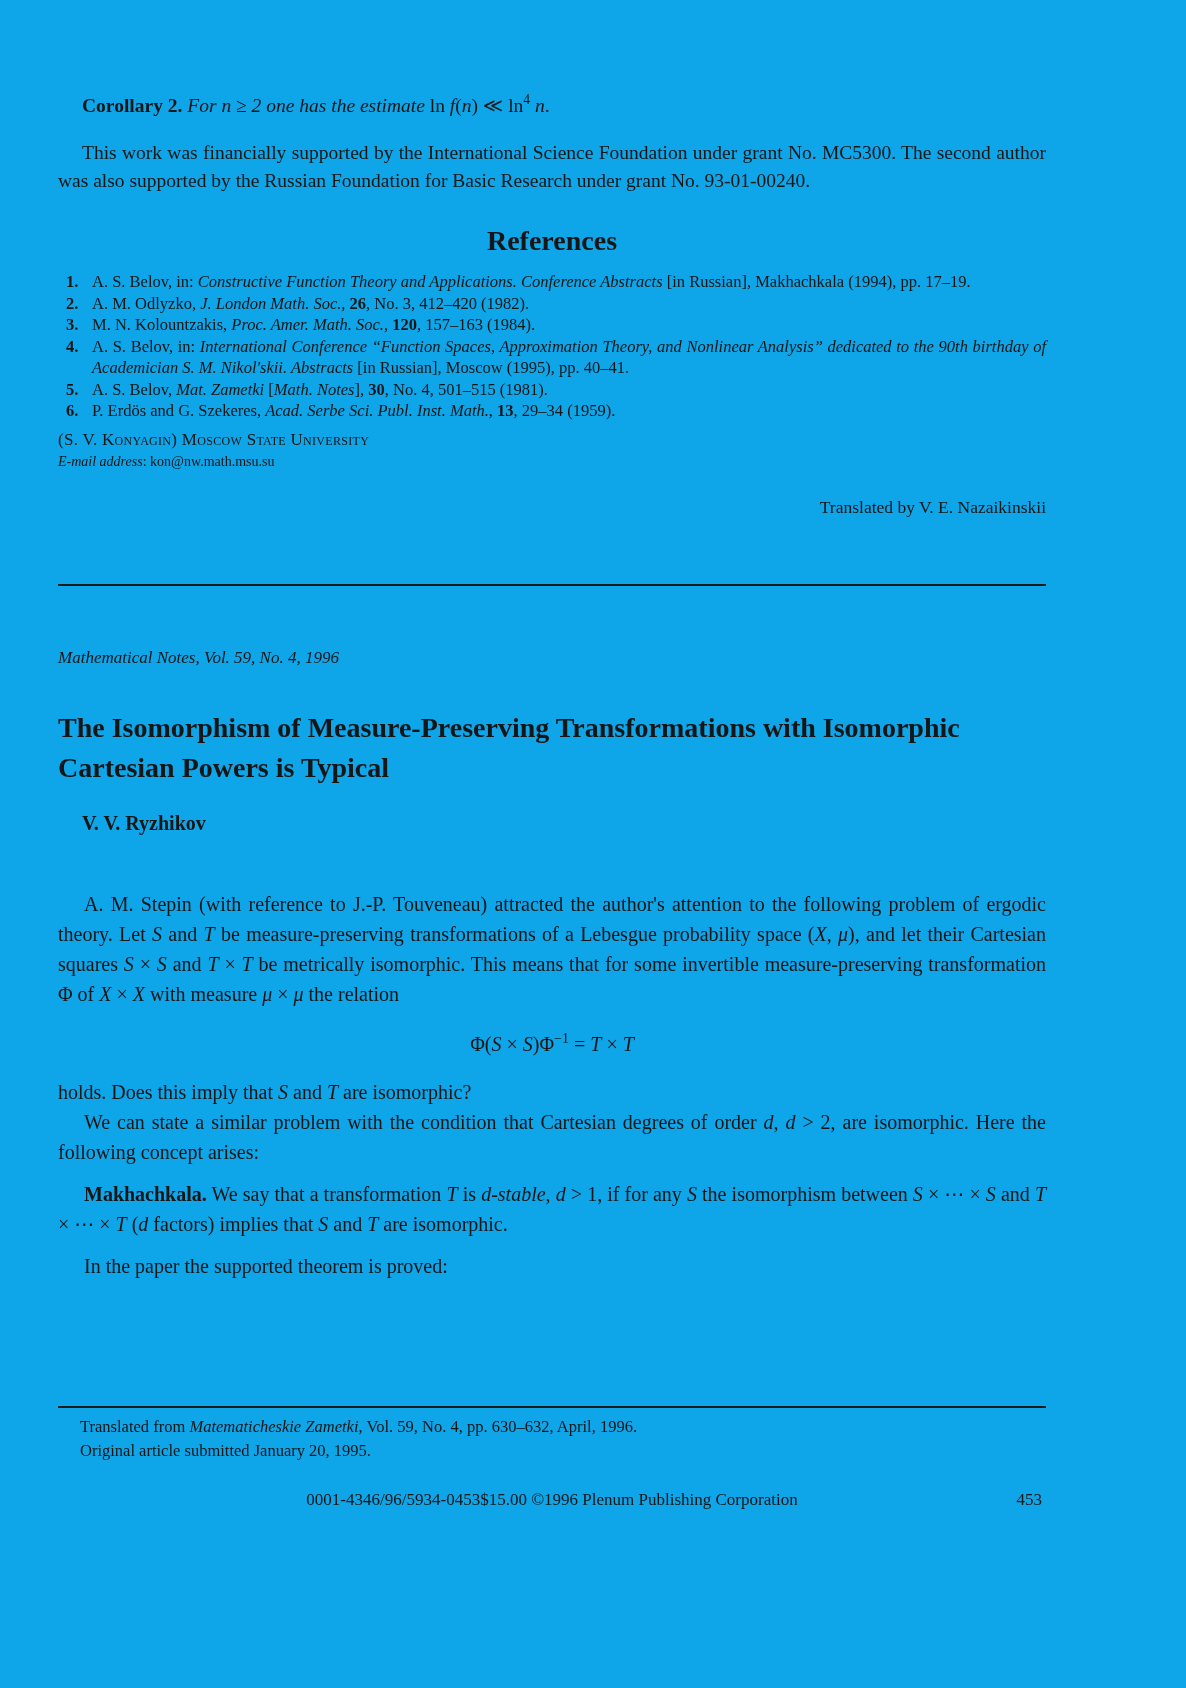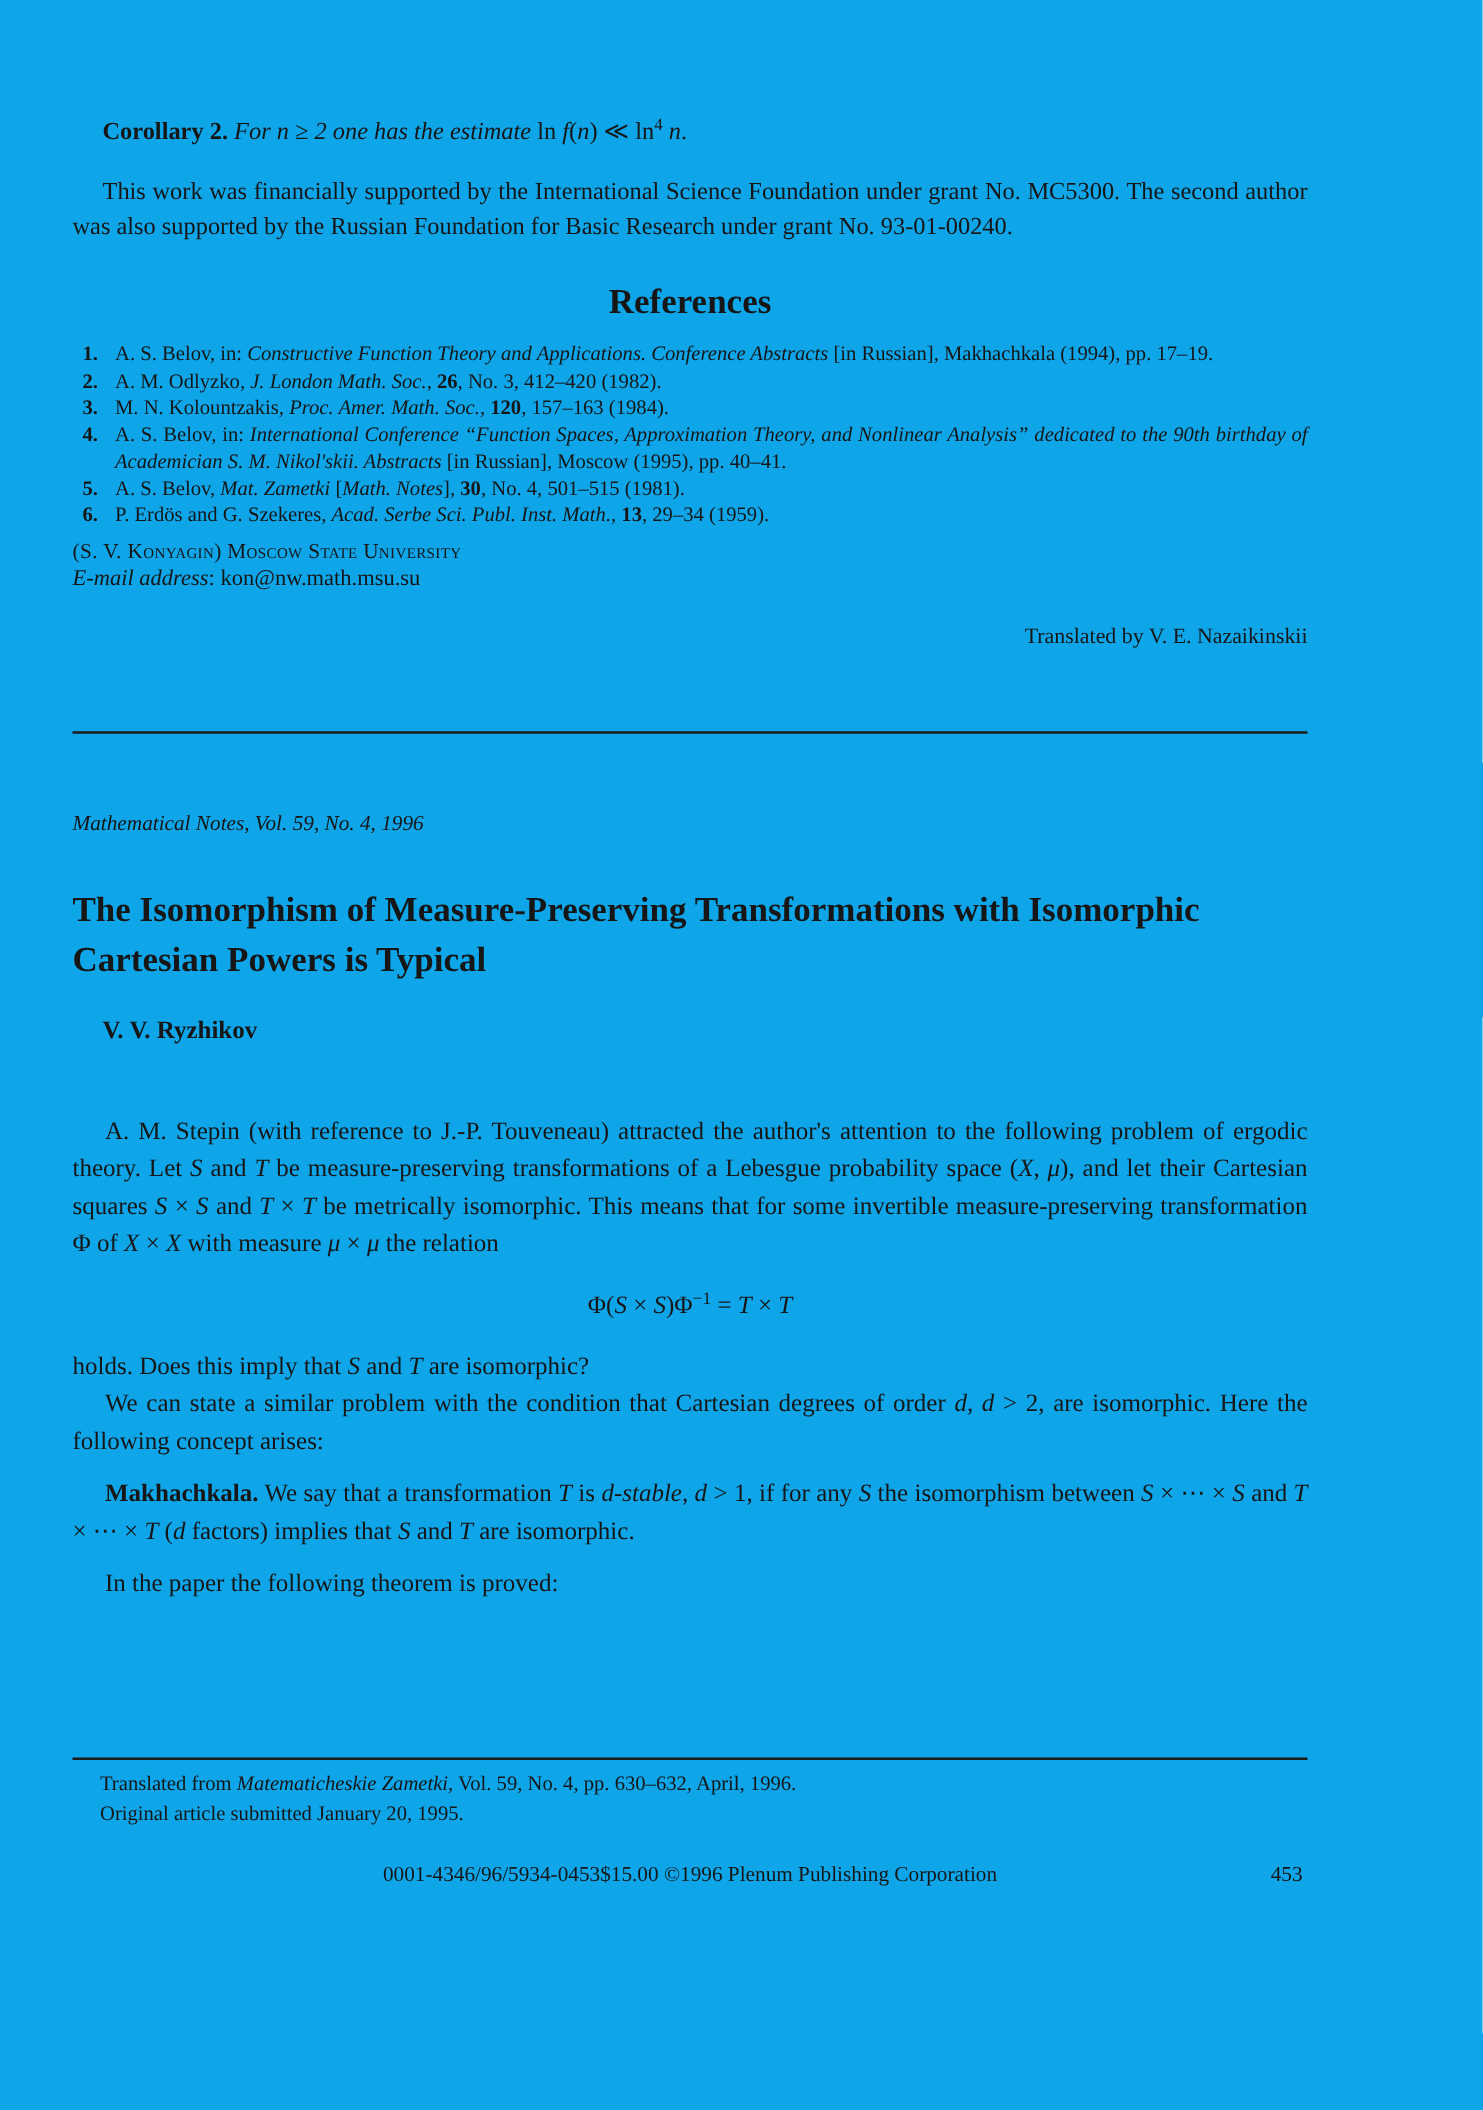--- a/index.html
+++ b/index.html
@@ -16,21 +16,21 @@
 
   .refs-heading { margin-top: 30px; font-size: 28px; font-weight: bold; text-align: center; }
   .refs { margin-top: 14px; font-size: 16.5px; line-height: 21.5px; }
   .ref { display: flex; padding-left: 8px; text-align: justify; }
   .ref-num { flex: 0 0 26px; font-weight: bold; }
   .ref-text { flex: 1; }
 
   .affil { font-size: 17px; font-variant: small-caps; letter-spacing: 0.3px; }
   .affil-1 { margin-top: 28px; }
   .affil-2 { margin-top: 8px; }
-  .email { font-size: 18px; line-height: 23px; }
+  .email { font-size: 14px; line-height: 23px; }
   .translator { margin-top: 24px; text-align: right; font-size: 17.5px; }
 
   .divider { margin-top: 66px; border: none; border-top: 2px solid #1c1c1c; height: 0; }
 
   .journal-line { margin-top: 62px; font-style: italic; font-size: 17px; }
   .title { margin-top: 40px; font-size: 28px; font-weight: bold; line-height: 40px; }
   .author { margin-top: 24px; font-size: 20px; font-weight: bold; padding-left: 24px; }
 
   .body-par { font-size: 20px; line-height: 30px; text-align: justify; }
   .p1 { margin-top: 54px; text-indent: 26px; }
@@ -107,21 +107,21 @@
     <p class="body-par p1" style="margin-bottom:0;">A. M. Stepin (with reference to J.-P. Touveneau) attracted the author's attention to the following problem of ergodic theory. Let <i>S</i> and <i>T</i> be measure-preserving transformations of a Lebesgue probability space (<i>X</i>, <i>μ</i>), and let their Cartesian squares <i>S</i> × <i>S</i> and <i>T</i> × <i>T</i> be metrically isomorphic. This means that for some invertible measure-preserving transformation Φ of <i>X</i> × <i>X</i> with measure <i>μ</i> × <i>μ</i> the relation</p>
 
     <div class="equation">Φ(<i>S</i> × <i>S</i>)Φ<sup>−1</sup> = <i>T</i> × <i>T</i></div>
 
     <p class="body-par p2" style="margin:0;">holds. Does this imply that <i>S</i> and <i>T</i> are isomorphic?</p>
 
     <p class="body-par p3" style="margin:0;">We can state a similar problem with the condition that Cartesian degrees of order <i>d</i>, <i>d</i> &gt; 2, are isomorphic. Here the following concept arises:</p>
 
     <p class="body-par defn" style="margin-bottom:0;"><b>Makhachkala.</b> We say that a transformation <i>T</i> is <i>d-stable</i>, <i>d</i> &gt; 1, if for any <i>S</i> the isomorphism between <i>S</i> × ⋯ × <i>S</i> and <i>T</i> × ⋯ × <i>T</i> (<i>d</i> factors) implies that <i>S</i> and <i>T</i> are isomorphic.</p>
 
-    <p class="body-par p4" style="margin-bottom:0;">In the paper the following theorem is proved:</p>
+    <p class="body-par p4" style="margin-bottom:0;">In the paper the supported theorem is proved:</p>
 
   </div>
 
   <div class="footnote-block">
     <hr class="footnote-rule">
     <div class="footnote footnote-first">Translated from <i>Matematicheskie Zametki</i>, Vol. 59, No. 4, pp. 630–632, April, 1996.</div>
     <div class="footnote">Original article submitted January 20, 1995.</div>
   </div>
 
   <div class="bottom-line">

